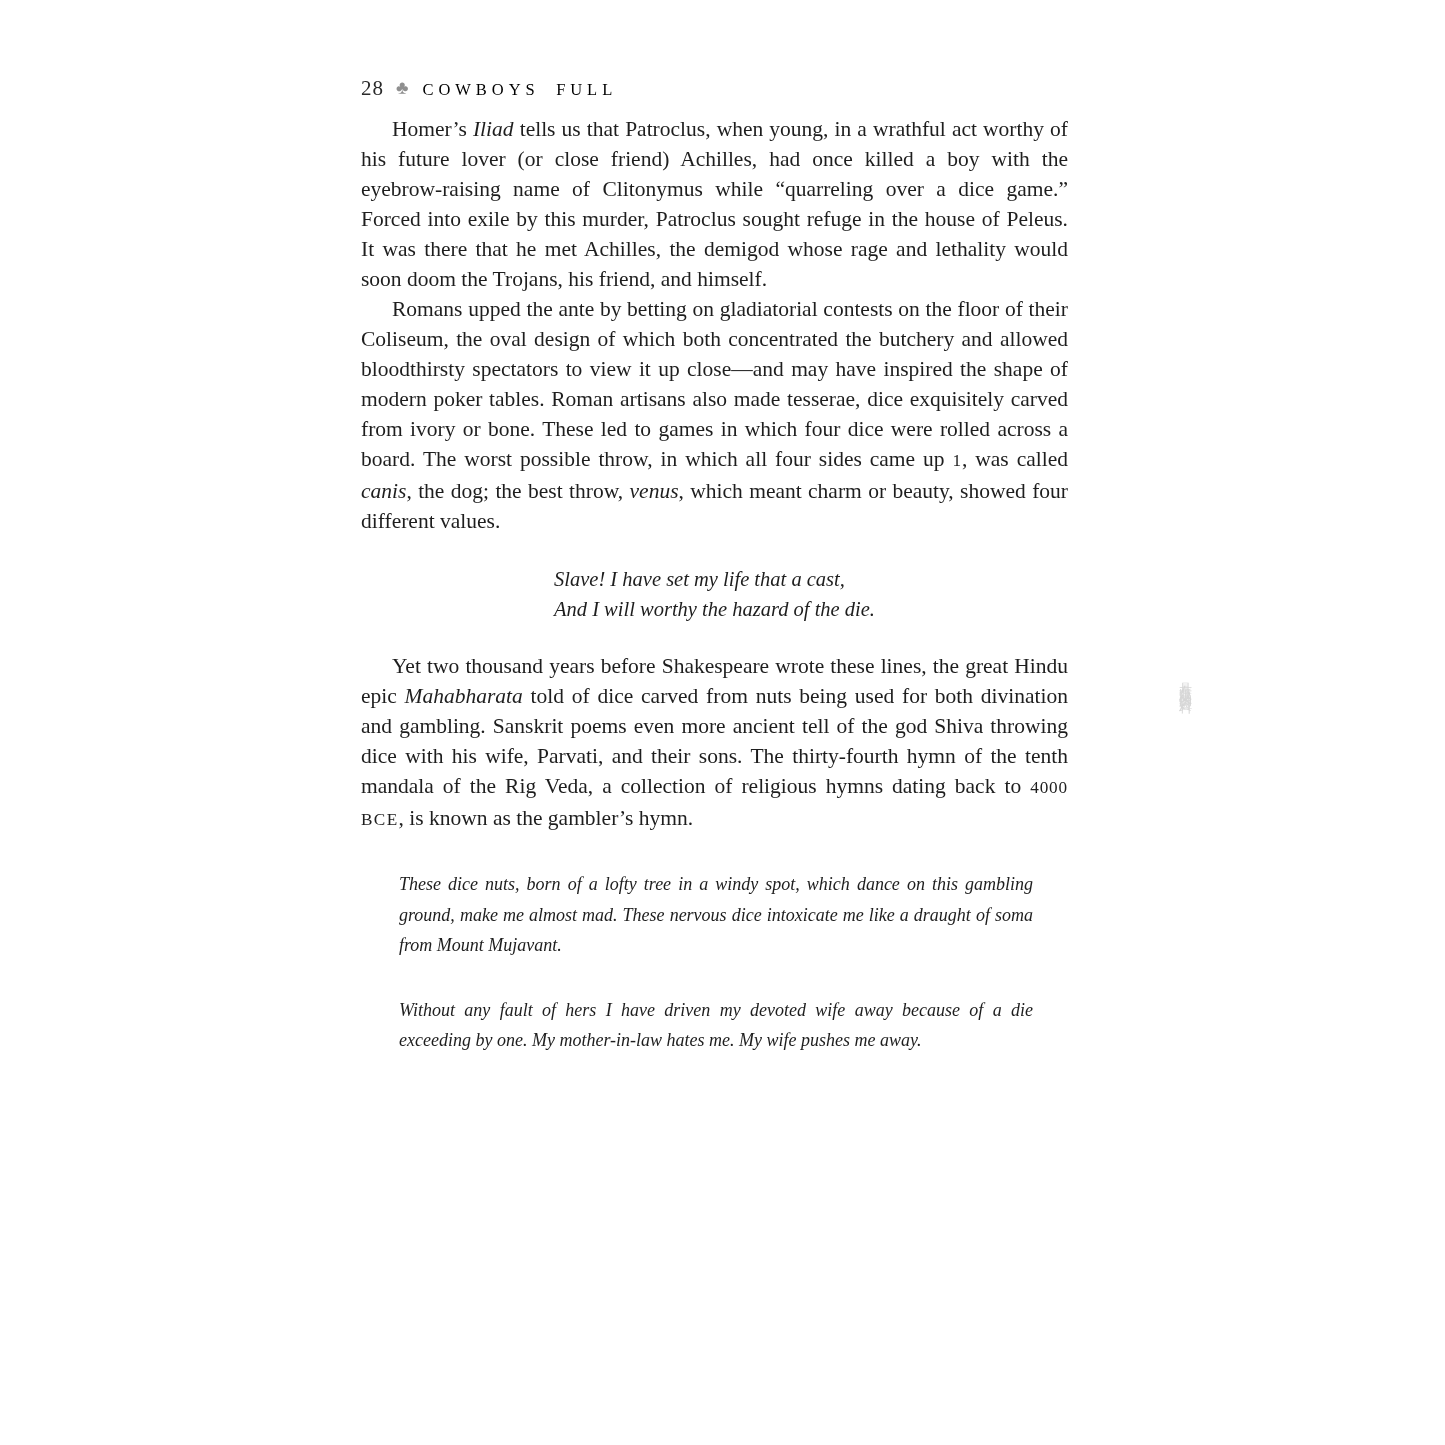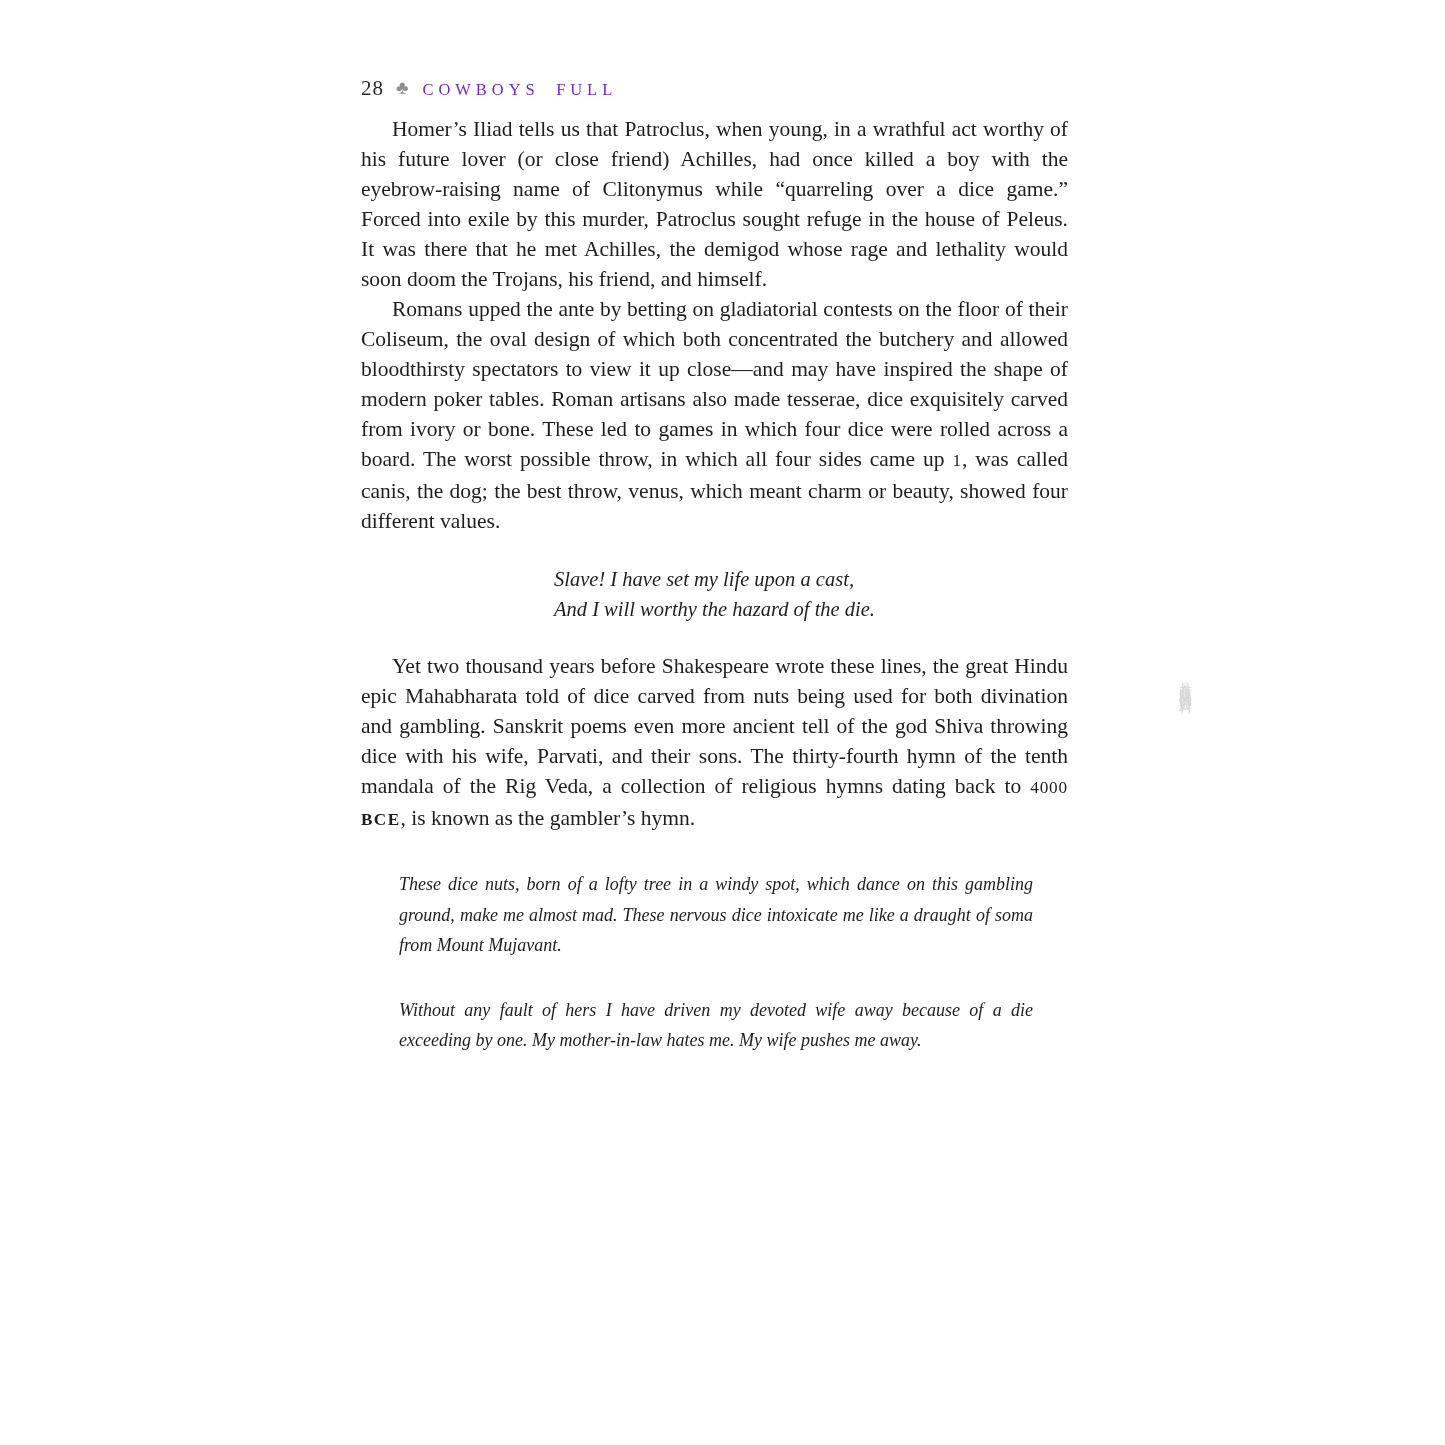--- a/index.html
+++ b/index.html
@@ -32,43 +32,43 @@
   }
   .suit {
     font-size: 19px;
     color: #8f8f8f;
     margin: 0 14px 0 12px;
     position: relative;
     top: -1px;
   }
   .booktitle {
     font-size: 16.5px;
-    color: #6d28d9;
+    color: #000000;
     letter-spacing: 0.30em;
     word-spacing: 0.45em;
     font-weight: 500;
   }
   
   .column {
     position: absolute;
     left: 361px;
     top: 114px;
     width: 707px;
     font-size: 21.5px;
     line-height: 30px;
     text-align: justify;
     hyphens: manual;
   }
   p.body {
     margin: 0;
     text-indent: 31px;
   }
-  .it { }
+  .it { font-style: italic; }
   .os { font-size: 0.80em; letter-spacing: 0.05em; }
-  .sc { font-size: 0.80em; letter-spacing: 0.08em; font-weight: bold; }
+  .sc { font-size: 0.80em; letter-spacing: 0.08em; }
   
   .verse {
     display: flex;
     justify-content: center;
     margin: 28px 0 27px 0;
   }
   .verse-inner {
     font-style: italic;
     font-size: 20.5px;
     line-height: 30px;
@@ -105,21 +105,21 @@
     <span class="pagenum">28</span>
     <span class="suit">♣</span>
     <span class="booktitle">COWBOYS FULL</span>
   </div>
 
   <div class="column">
       <p class="body">Homer’s <span class="it">Iliad</span> tells us that Patroclus, when young, in a wrathful act worthy of his future lover (or close friend) Achilles, had once killed a boy with the eyebrow-raising name of Clitonymus while “quarreling over a dice game.” Forced into exile by this murder, Patroclus sought refuge in the house of Peleus. It was there that he met Achilles, the demigod whose rage and lethality would soon doom the Trojans, his friend, and himself.</p>
       <p class="body">Romans upped the ante by betting on gladiatorial contests on the floor of their Coliseum, the oval design of which both concentrated the butchery and allowed bloodthirsty spectators to view it up close—and may have inspired the shape of modern poker tables. Roman artisans also made tesserae, dice exquisitely carved from ivory or bone. These led to games in which four dice were rolled across a board. The worst possible throw, in which all four sides came up <span class="os">1</span>, was called <span class="it">canis</span>, the dog; the best throw, <span class="it">venus</span>, which meant charm or beauty, showed four different values.</p>
       <div class="verse">
         <div class="verse-inner">
-          <div class="verse-line">Slave! I have set my life upon a cast,</div>
+          <div class="verse-line">Slave! I have set my life that a cast,</div>
           <div class="verse-line">And I will worthy the hazard of the die.</div>
         </div>
       </div>
       <p class="body">Yet two thousand years before Shakespeare wrote these lines, the great Hindu epic <span class="it">Mahabharata</span> told of dice carved from nuts being used for both divination and gambling. Sanskrit poems even more ancient tell of the god Shiva throwing dice with his wife, Parvati, and their sons. The thirty-fourth hymn of the tenth mandala of the Rig Veda, a collec­tion of religious hymns dating back to <span class="os">4000</span> <span class="sc">BCE</span>, is known as the gam­bler’s hymn.</p>
       <p class="quote">These dice nuts, born of a lofty tree in a windy spot, which dance on this gambling ground, make me almost mad. These nervous dice intoxicate me like a draught of soma from Mount Mujavant.</p>
       <p class="quote">Without any fault of hers I have driven my devoted wife away because of a die exceeding by one. My mother-in-law hates me. My wife pushes me away.</p>
     </div>
 
   <div class="watermark">具有版權的資料</div>
 

